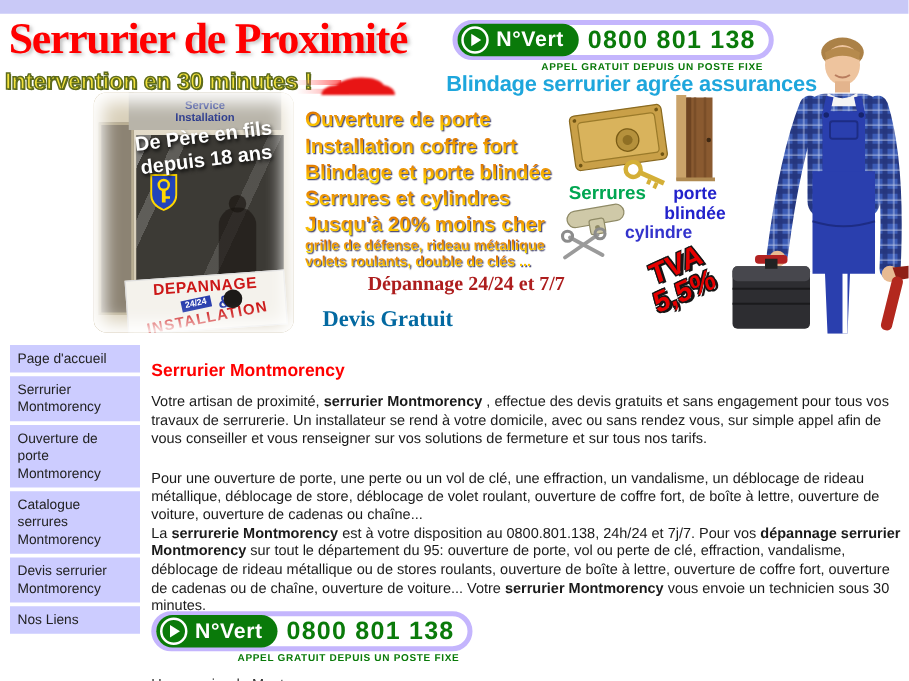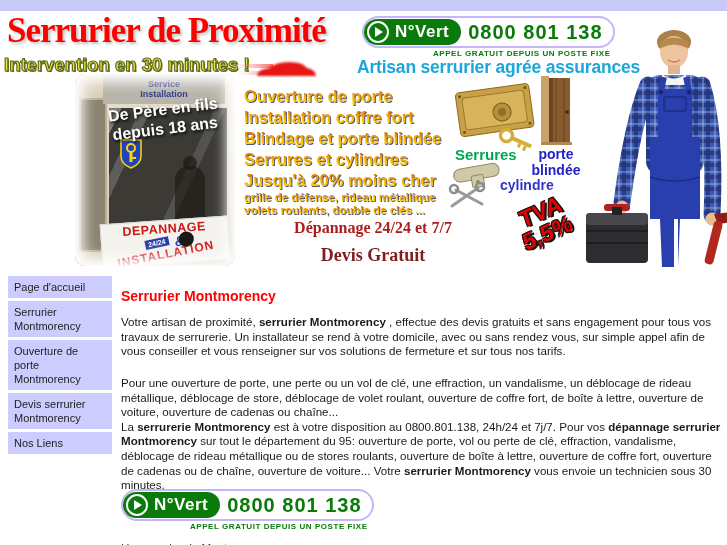--- a/index.html
+++ b/index.html
@@ -11,21 +11,21 @@
   .site-title{position:absolute;left:7px;top:11px;font-size:35px;font-weight:bold;color:#ff0000;
               letter-spacing:-1px;text-shadow:2px 2px 3px rgba(120,120,120,.45);white-space:nowrap;font-family:Liberation Serif, serif;}
 
   .intervention{position:absolute;left:4px;top:54px;font-size:18.5px;font-weight:bold;color:#f3e23c;
                 -webkit-text-stroke:1.2px #5d6b1d;text-shadow:1px 1px 0 #5d6b1d;white-space:nowrap;}
 
   .car{position:absolute;left:233px;top:52px;}
 
   
   .nvert{position:absolute;display:flex;align-items:center;box-sizing:border-box;height:32px;
-         background:#fff;border:2px solid #c4b5fd;border-radius:18px;padding:0 10px 0 0;gap:7px;}
+         background:#fff;border:4px solid #c4b5fd;border-radius:18px;padding:0 10px 0 0;gap:7px;}
   .nvert-pill{display:flex;align-items:center;gap:6px;background:#0a7a0a;height:26px;
               border-radius:13px;padding:0 12px 0 3px;}
   .play{width:18px;height:18px;border-radius:50%;background:#0a7a0a;border:2px solid #fff;
         display:flex;align-items:center;justify-content:center;flex:0 0 auto;}
   .play::after{content:"";border-left:8px solid #fff;border-top:5px solid transparent;
                border-bottom:5px solid transparent;margin-left:2px;}
   .nvert-brand{color:#fff;font-weight:bold;font-size:17px;letter-spacing:.5px;white-space:nowrap;}
   .nvert-num{color:#0a7a0a;font-weight:bold;font-size:20px;letter-spacing:1px;white-space:nowrap;}
   .nvert-top{left:362px;top:16px;}
   .nvert-bottom{left:121px;top:489px;}
@@ -86,22 +86,22 @@
                font-size:14px;font-weight:bold;color:#2222cc;line-height:16px;}
   .cyl-svg{position:absolute;left:442px;top:160px;}
   .label-cylindre{position:absolute;left:500px;top:177px;font-size:14px;font-weight:bold;color:#3333cc;}
 
   .tva{position:absolute;left:506px;top:200px;width:76px;transform:rotate(-24deg) skewX(-6deg);
        text-align:center;color:#e60000;font-weight:900;font-size:23px;line-height:22px;
        text-shadow:2px 2px 0 #151515,-1px -1px 0 #151515,1px -1px 0 #151515,-1px 1px 0 #151515;}
 
   .promo-dep{position:absolute;left:258px;top:219px;width:230px;text-align:center;
              font-family:"Liberation Serif",serif;font-weight:bold;font-size:16px;color:#ad1d1d;}
-  .promo-devis{position:absolute;left:258px;top:245px;width:230px;text-align:center;
-             font-family:"Liberation Serif",serif;font-weight:bold;font-size:18px;color:#7f1d1d;}
+  .promo-devis{position:absolute;left:258px;top:245px;width:230px;text-align:left;
+             font-family:"Liberation Serif",serif;font-weight:bold;font-size:18px;color:#0369a1;}
 
   .man-svg{position:absolute;left:582px;top:27px;}
 
   
   .sidebar{position:absolute;left:8px;top:276px;width:104px;}
   .sideitem{display:block;background:#ccccff;padding:4px 6px;margin-bottom:3px;
             font-size:11px;line-height:14px;color:#222;text-decoration:none;cursor:pointer;}
 
   
   .main-heading{position:absolute;left:121px;top:288px;font-size:14px;font-weight:bold;color:#ff0000;}
@@ -135,21 +135,21 @@
 
   <div class="nvert nvert-top">
     <span class="nvert-pill">
       <span class="play"></span>
       <span class="nvert-brand">N°Vert</span>
     </span>
     <span class="nvert-num">0800 801 138</span>
   </div>
   <div class="nvert-cap cap-top">APPEL GRATUIT DEPUIS UN POSTE FIXE</div>
 
-  <div class="artisan">Artisan serrurier agrée assurances</div>
+  <div class="artisan">Blindage serrurier agrée assurances</div>
 
   <div class="shopphoto">
     <div class="shop-leftcol"></div>
     <div class="shop-door"></div>
     <div class="shop-sign">
       <span>Service</span>
       <span>Installation</span>
     </div>
     <div class="shop-window">
       <svg class="shield" width="24" height="32" viewBox="0 0 24 32">
@@ -286,20 +286,21 @@
     <g transform="rotate(14 133 212)">
       <path d="M126 188 l16-6 l4 9 l-14 6 z" fill="#8f1f16"></path>
       <rect x="128" y="194" width="9" height="44" rx="4" fill="#b3281e"></rect>
     </g>
   </svg>
 
   <nav class="sidebar">
     <a class="sideitem">Page d'accueil</a>
     <a class="sideitem">Serrurier Montmorency</a>
     <a class="sideitem">Ouverture de porte Montmorency</a>
+    <a class="sideitem">Catalogue serrures Montmorency</a>
     <a class="sideitem">Devis serrurier Montmorency</a>
     <a class="sideitem">Nos Liens</a>
   </nav>
 
   <div class="main-heading">Serrurier Montmorency</div>
   <div class="para para1"><span>Votre artisan de proximité, </span><b>serrurier Montmorency</b><span> , effectue des devis gratuits et sans engagement pour tous vos travaux de serrurerie. Un installateur se rend à votre domicile, avec ou sans rendez vous, sur simple appel afin de vous conseiller et vous renseigner sur vos solutions de fermeture et sur tous nos tarifs.</span></div>
   <div class="para para2"><span>Pour une ouverture de porte, une perte ou un vol de clé, une effraction, un vandalisme, un déblocage de rideau métallique, déblocage de store, déblocage de volet roulant, ouverture de coffre fort, de boîte à lettre, ouverture de voiture, ouverture de cadenas ou chaîne...</span><br><span>La </span><b>serrurerie Montmorency</b><span> est à votre disposition au 0800.801.138, 24h/24 et 7j/7. Pour vos </span><b>dépannage serrurier Montmorency</b><span> sur tout le département du 95: ouverture de porte, vol ou perte de clé, effraction, vandalisme, déblocage de rideau métallique ou de stores roulants, ouverture de boîte à lettre, ouverture de coffre fort, ouverture de cadenas ou de chaîne, ouverture de voiture... Votre </span><b>serrurier Montmorency</b><span> vous envoie un technicien sous 30 minutes.</span></div>
 
   <div class="nvert nvert-bottom">
     <span class="nvert-pill">

